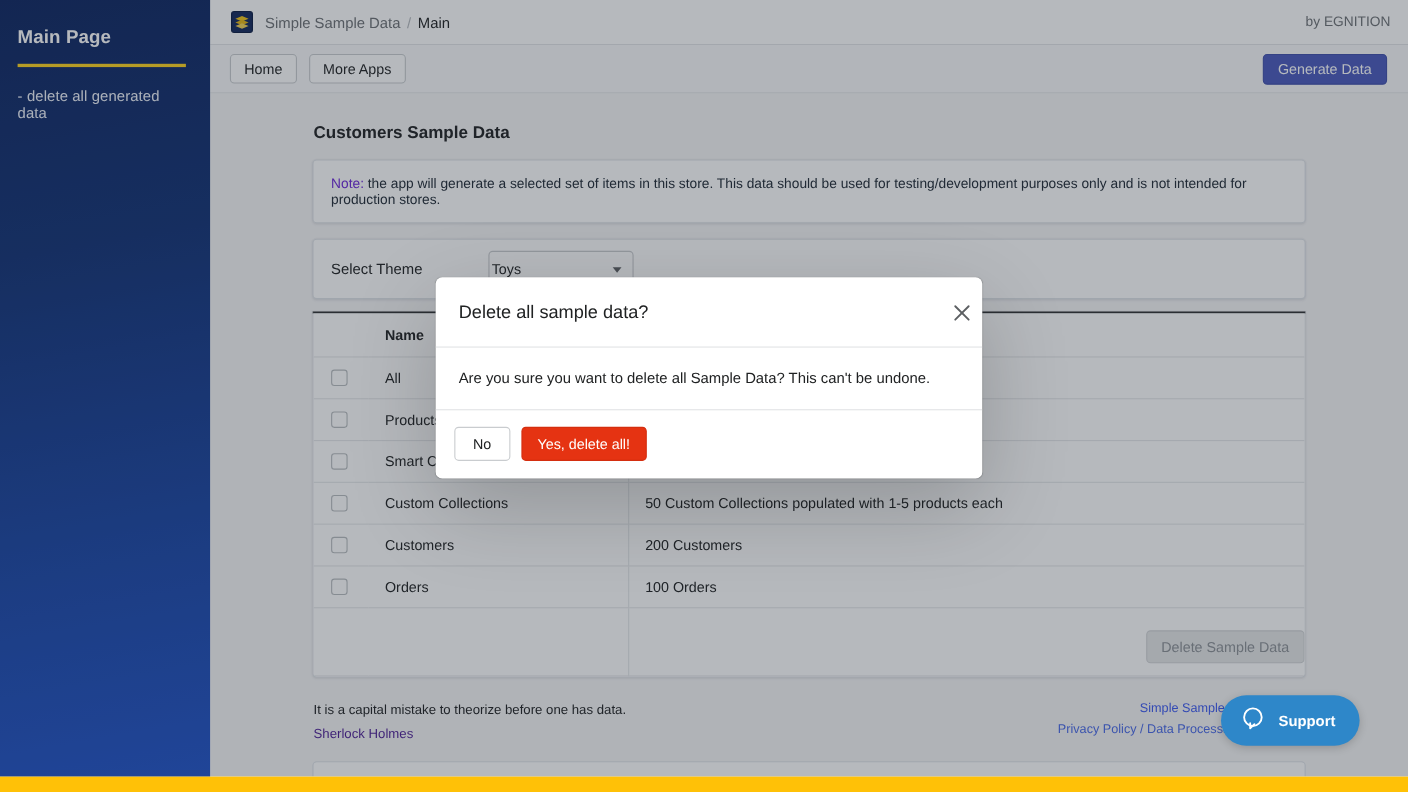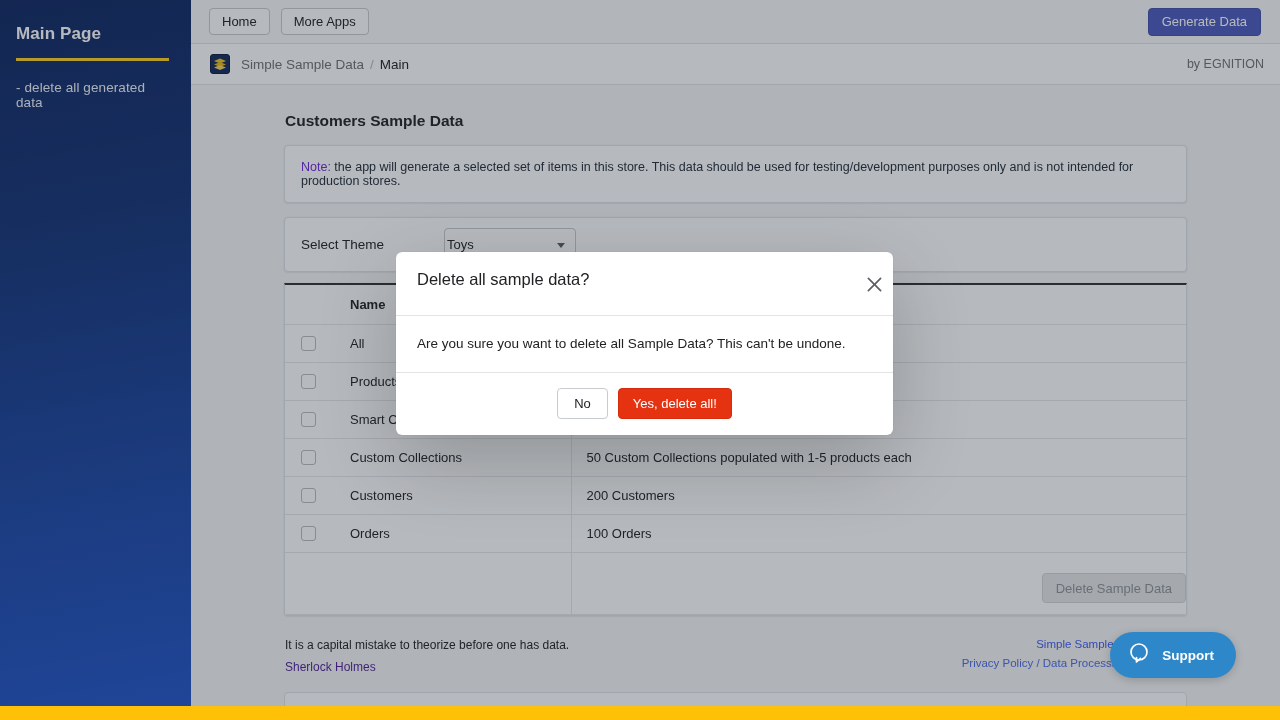--- a/index.html
+++ b/index.html
@@ -289,21 +289,21 @@
     position: absolute;
     left: 396px; top: 252px;
     width: 497px;
     background: #ffffff;
     border-radius: 6px;
     box-shadow: 0 26px 80px rgba(0,0,0,.2), 0 0 1px rgba(0,0,0,.2);
     z-index: 75;
     overflow: hidden;
   }
   #modal-header {
-    display: flex; 
+    display: flex; align-items: center;
     padding: 18px 5px 17px 21px;
     border-bottom: 1px solid #e1e3e5;
   }
   #modal-title {
     font-size: 16.5px;
     color: #202223;
   }
   #modal-close-button {
     margin-left: auto;
     width: 28px; height: 28px;
@@ -313,21 +313,21 @@
     cursor: pointer;
   }
   #modal-body {
     padding: 20px 21px 21px 21px;
     border-bottom: 1px solid #e1e3e5;
     font-size: 13.5px;
     color: #202223;
   }
   #modal-footer {
     padding: 15px 17px 16px 17px;
-    display: flex; justify-content: center; align-items: center;
+    display: flex; justify-content: flex-start; align-items: center;
     gap: 10px;
   }
   #modal-no-button {
     height: 31px;
     padding: 0 16px;
     background: #ffffff;
     border: 1px solid #c9cccf;
     border-radius: 4px;
     font-size: 13px;
     color: #202223;
@@ -371,39 +371,39 @@
 
 <div id="app">
 
   <aside id="sidebar">
     <div id="sidebar-title">Main Page</div>
     <div id="sidebar-rule"></div>
     <div class="sidebar-note">- delete all generated data</div>
   </aside>
 
   <section id="panel">
-
-    <div id="actionbar">
-      <button class="navbtn">Home</button>
-      <button class="navbtn">More Apps</button>
-      <button id="generate-data-button">Generate Data</button>
-    </div>
 
     <div id="topbar">
       <span id="app-icon">
         <svg width="14" height="14" viewBox="0 0 14 14">
           <polygon points="7,1.6 13,4.1 7,6.6 1,4.1" fill="#f0c419"></polygon>
           <polygon points="7,4.9 13,7.4 7,9.9 1,7.4" fill="#e8b612"></polygon>
           <polygon points="7,8.1 13,10.6 7,13.1 1,10.6" fill="#f5d253"></polygon>
         </svg>
       </span>
       <span class="crumb">Simple Sample Data</span>
       <span class="crumb-sep">/</span>
       <span class="crumb-current">Main</span>
       <span id="byline">by EGNITION</span>
+    </div>
+
+    <div id="actionbar">
+      <button class="navbtn">Home</button>
+      <button class="navbtn">More Apps</button>
+      <button id="generate-data-button">Generate Data</button>
     </div>
 
     <div id="content">
       <div id="content-inner">
 
         <h1 id="page-heading">Customers Sample Data</h1>
 
         <div id="note-card">
           <span id="note-label">Note:</span><span> the app will generate a selected set of items in this store. This data should be used for testing/development purposes only and is not intended for production stores.</span>
         </div>

